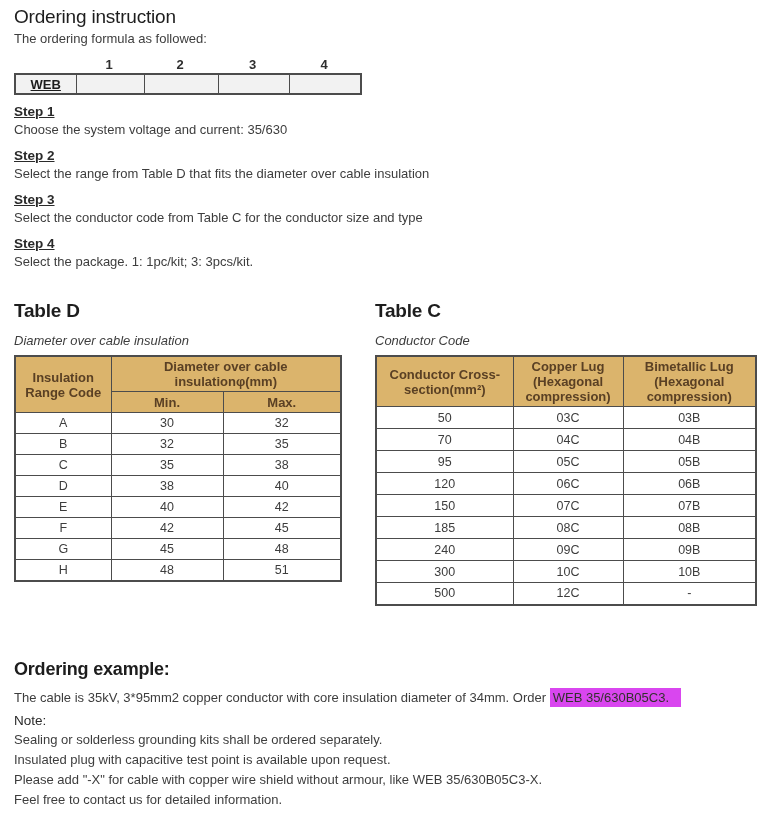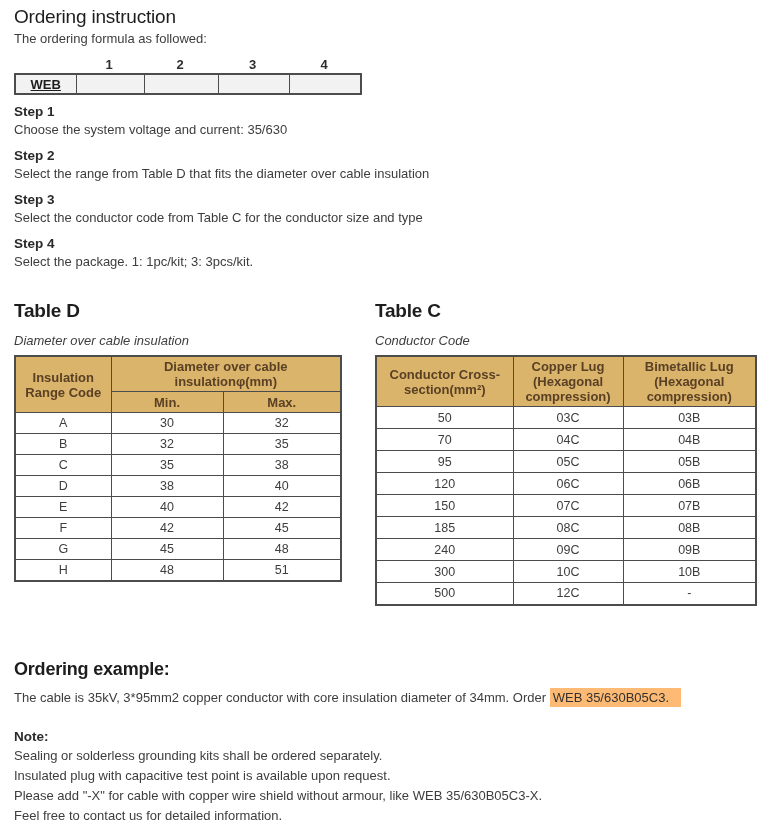--- a/index.html
+++ b/index.html
@@ -12,41 +12,41 @@
 
   .fnums { display:flex; width:346px; height:16px; }
   .fn { text-align:center; font-size:13px; font-weight:bold; color:#2e2e2e; }
   .fn0 { width:61px; } .fn1 { width:68px; } .fn2 { width:74px; } .fn3 { width:71px; } .fn4 { width:72px; }
 
   table { border-collapse:collapse; }
   .ftable { width:346px; border:2px solid #4c4c4c; table-layout:fixed; }
   .ftable td { border:1.5px solid #4c4c4c; background:#f2f2f2; height:20px; font-size:13px; text-align:center;text-decoration:underline; }
   .ftable .fweb { font-weight:bold; color:#1d1d1d; }
 
-  .step-label { font-size:13.5px; font-weight:bold; color:#2a2a2a; margin-top:8px; line-height:18px; }
+  .step-label { font-size:13.5px; font-weight:bold; color:#2a2a2a; margin-top:8px; line-height:18px;text-decoration:underline; }
   .step-text { font-size:13px; line-height:18px; }
 
   .tables { display:flex; margin-top:29px; }
   .colD { width:326px; }
   .colC { width:380px; margin-left:35px; }
   .tbl-title { font-size:19px; font-weight:bold; color:#1d1d1d; letter-spacing:-0.2px; margin-bottom:11px; }
   .tbl-sub { font-size:13px; margin-bottom:7px;font-style:italic; }
 
   .dtable, .ctable { width:100%; border:2px solid #4c4c4c; table-layout:fixed; }
   .dtable th, .ctable th { background:#dbb46c; color:#5a4024; font-size:13px; font-weight:bold;
        border:1.5px solid #4c4c4c; line-height:15px; padding:2px 1px; text-align:center; }
   .dtable td, .ctable td { border:1.5px solid #4c4c4c; font-size:12.5px; text-align:center; height:21px; color:#3d3d3d; }
   .dtable th.hrow { height:21px; }
   .ctable td { height:22px; }
 
   .ex-title { font-size:18px; font-weight:bold; color:#1d1d1d; letter-spacing:-0.2px; margin-top:53px; }
   .ex-text { font-size:13px; margin-top:9px; line-height:18px; }
-  .hl { background:#fdba74; color:#33312e; padding:2px 12px 2px 3px; }
-
-  .note-label { font-size:13.5px; font-weight:bold; color:#2a2a2a; margin-top:20px; line-height:19px; }
+  .hl { background:#d946ef; color:#33312e; padding:2px 12px 2px 3px; }
+
+  .note-label { font-size:13.5px; font-weight:normal; color:#2a2a2a; margin-top:4px; line-height:19px; }
   .note-line { font-size:13px; line-height:20px; }
 </style>
 </head>
 <body>
 
 <div class="page">
 
   <div class="h1">Ordering instruction</div>
   <div class="intro">The ordering formula as followed:</div>
 

